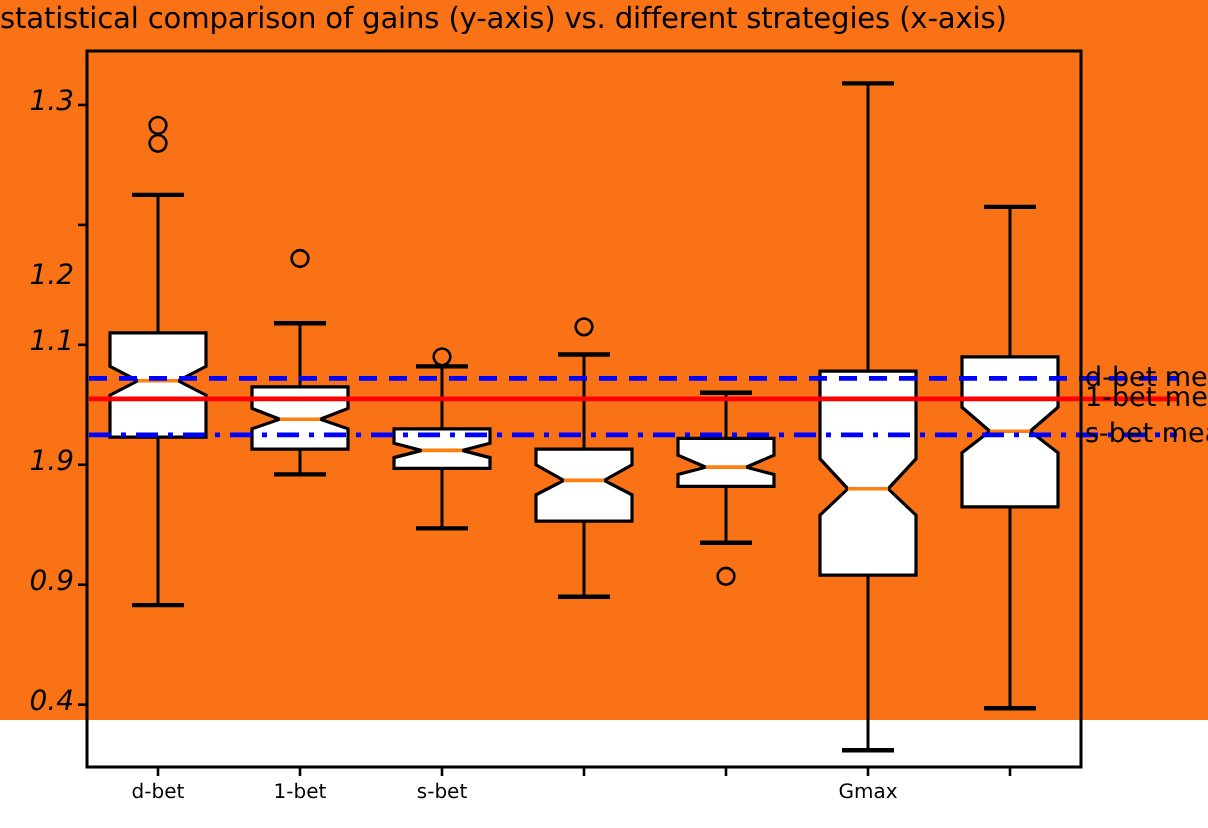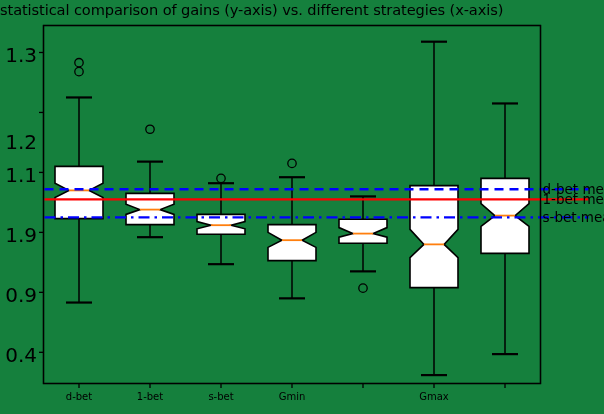--- a/index.html
+++ b/index.html
@@ -1,23 +1,23 @@
 <!DOCTYPE html>
 <html><head>
 <meta charset="utf-8">
 <style>
   html,body{margin:0;padding:0;background:#ffffff;}
   body{width:604px;height:414px;overflow:hidden;font-family:"DejaVu Sans",sans-serif;}
-  #fig{position:relative;width:604px;height:414px;background:#15803d;}
+  #fig{position:relative;width:604px;height:360px;background:#f97316;}
   #title{
     position:absolute;left:0px;top:1px;width:604px;
     font-size:14.6px;color:#000;white-space:nowrap;letter-spacing:-0.1px;
   }
   #plotsvg{position:absolute;left:0;top:0;}
-  .ytick-lbl{position:absolute;font-size:20px;color:#000;text-align:right;width:34px;}
+  .ytick-lbl{position:absolute;font-size:14px;color:#000;text-align:right;width:34px;font-style:italic;}
   .xtick-lbl{position:absolute;font-size:10px;color:#000;text-align:center;}
   .mean-lbl{position:absolute;font-size:13.5px;color:#000;white-space:nowrap;}
 </style>
 </head>
 <body>
 
 <div id="fig">
 
   <div id="title">statistical comparison of gains (y-axis) vs. different strategies (x-axis)</div>
 
@@ -92,18 +92,17 @@
 
 <div class="ytick-lbl" style="left: 3px; top: 343.317px;">0.4</div>
     <div class="ytick-lbl" style="left: 3px; top: 283.351px;">0.9</div>
     <div class="ytick-lbl" style="left: 3px; top: 223.384px;">1.9</div>
     <div class="ytick-lbl" style="left: 3px; top: 163.418px;">1.1</div>
     <div class="ytick-lbl" style="left: 3px; top: 103.451px; margin-top: 27px;">1.2</div>
     <div class="ytick-lbl" style="left: 3px; top: 43.4849px;">1.3</div>
     <div class="xtick-lbl" style="left: 34px; top: 390.5px; width: 90px;">d-bet</div>
     <div class="xtick-lbl" style="left: 105px; top: 390.5px; width: 90px;">1-bet</div>
     <div class="xtick-lbl" style="left: 176px; top: 390.5px; width: 90px;">s-bet</div>
-    <div class="xtick-lbl" style="left: 247px; top: 390.5px; width: 90px;">Gmin</div>
     <div class="xtick-lbl" style="left: 389px; top: 390.5px; width: 90px;">Gmax</div>
     <div class="mean-lbl" style="left: 542.5px; top: 181.209px;">d-bet mean</div>
     <div class="mean-lbl" style="left: 542.5px; top: 191.403px;">1-bet mean</div>
     <div class="mean-lbl" style="left: 542.5px; top: 209.393px;">s-bet mean</div>
   </div>
 
 </body></html>

